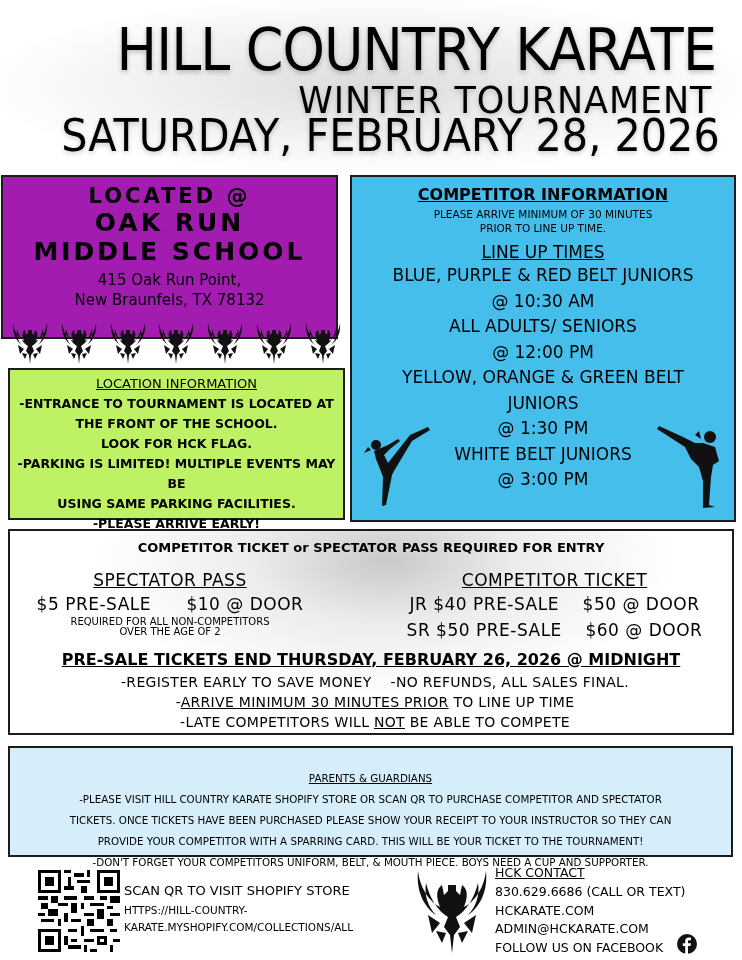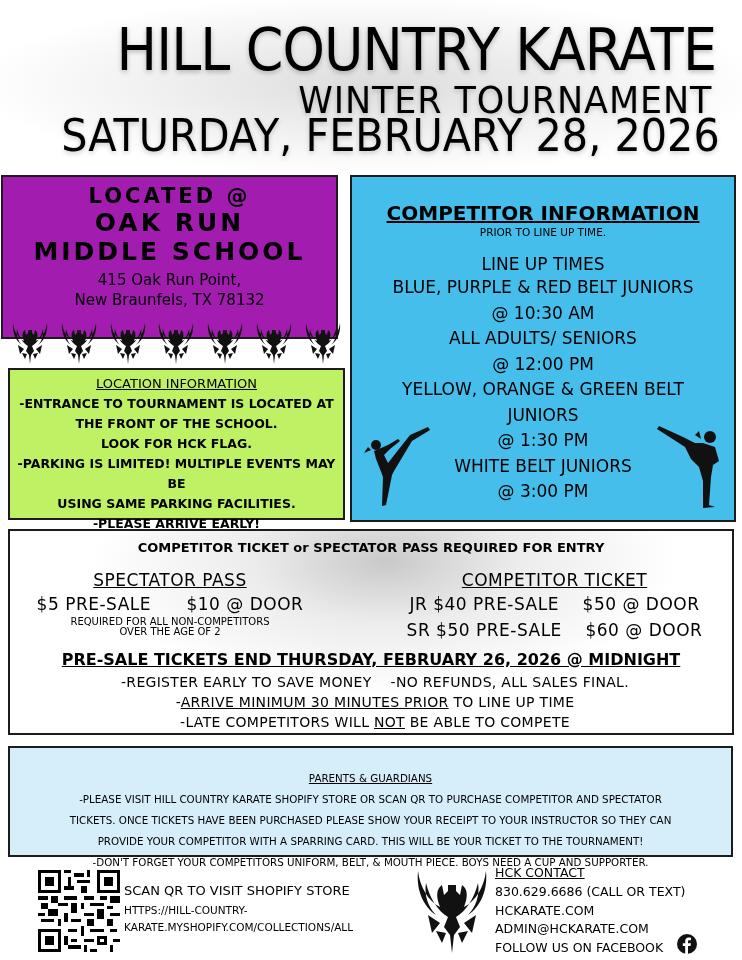--- a/index.html
+++ b/index.html
@@ -16,23 +16,23 @@
   .loc-l2 { font-family: "DejaVu Sans", sans-serif; font-weight: bold; font-size: 25px; letter-spacing: 3px; line-height: 29px; }
   .loc-addr { font-family: "DejaVu Sans", sans-serif; font-size: 15px; line-height: 20px; margin-top: 4px; }
 
   .logos { left: 8px; top: 320px; width: 337px; height: 46px; display: flex; justify-content: space-between; align-items: center; padding: 0 2px; }
   .logo-mini { width: 40px; height: 44px; }
 
   .locinfo-box { left: 8px; top: 368px; width: 337px; height: 152px; background: #bef264; text-align: center; font-family: "DejaVu Sans", sans-serif; font-size: 12.5px; font-weight: bold; line-height: 20px; padding-top: 4px; }
   .locinfo-box .u { text-decoration: underline; font-size: 13px; font-weight: normal; }
 
   .comp-box { left: 350px; top: 175px; width: 386px; height: 347px; background: #45beec; text-align: center; font-family: "DejaVu Sans", sans-serif; }
-  .comp-title { font-weight: bold; font-size: 20px; text-decoration: underline; margin-top: 24px; line-height: 24px; }
+  .comp-title { font-weight: bold; font-size: 16px; text-decoration: underline; margin-top: 6px; line-height: 24px; }
   .comp-note { font-size: 10.5px; line-height: 14px; }
-  .comp-lineup { font-size: 17px; margin-top: 14px; line-height: 22px; }
+  .comp-lineup { font-size: 17px; text-decoration: underline; margin-top: 6px; line-height: 22px; }
   .comp-line { font-size: 17px; line-height: 25.5px; }
   .kicker { position: absolute; top: 425px; width: 70px; height: 85px; }
 
   .ticket-box { left: 8px; top: 529px; width: 726px; height: 206px; background: radial-gradient(ellipse at 52% 15%, #c9c9c9 0%, #ececec 25%, #ffffff 55%); text-align: center; font-family: "DejaVu Sans", sans-serif; }
   .t-req { font-weight: bold; font-size: 13px; margin-top: 8px; line-height: 18px; }
   .t-col { position: absolute; top: 38px; text-align: center; }
   .t-head { font-size: 17px; text-decoration: underline; line-height: 22px; letter-spacing: 0.5px; }
   .t-price { font-size: 17px; line-height: 26px; letter-spacing: 0.5px; white-space: pre; }
   .t-small { font-size: 10px; line-height: 10px; }
   .t-presale { position: absolute; left: 0; width: 100%; top: 118px; font-weight: bold; font-size: 16px; text-decoration: underline; line-height: 22px; }
@@ -104,20 +104,21 @@
   <div>-ENTRANCE TO TOURNAMENT IS LOCATED AT</div>
   <div>THE FRONT OF THE SCHOOL.</div>
   <div>LOOK FOR HCK FLAG.</div>
   <div>-PARKING IS LIMITED! MULTIPLE EVENTS MAY BE</div>
   <div>USING SAME PARKING FACILITIES.</div>
   <div>-PLEASE ARRIVE EARLY!</div>
 </div>
 
 <div class="abs box comp-box">
   <div class="comp-title">COMPETITOR INFORMATION</div>
+  <div class="comp-note">PLEASE ARRIVE MINIMUM OF 30 MINUTES</div>
   <div class="comp-note">PRIOR TO LINE UP TIME.</div>
   <div class="comp-lineup">LINE UP TIMES</div>
   <div class="comp-line">BLUE, PURPLE &amp; RED BELT JUNIORS</div>
   <div class="comp-line">@ 10:30 AM</div>
   <div class="comp-line">ALL ADULTS/ SENIORS</div>
   <div class="comp-line">@ 12:00 PM</div>
   <div class="comp-line">YELLOW, ORANGE &amp; GREEN BELT</div>
   <div class="comp-line">JUNIORS</div>
   <div class="comp-line">@ 1:30 PM</div>
   <div class="comp-line">WHITE BELT JUNIORS</div>

